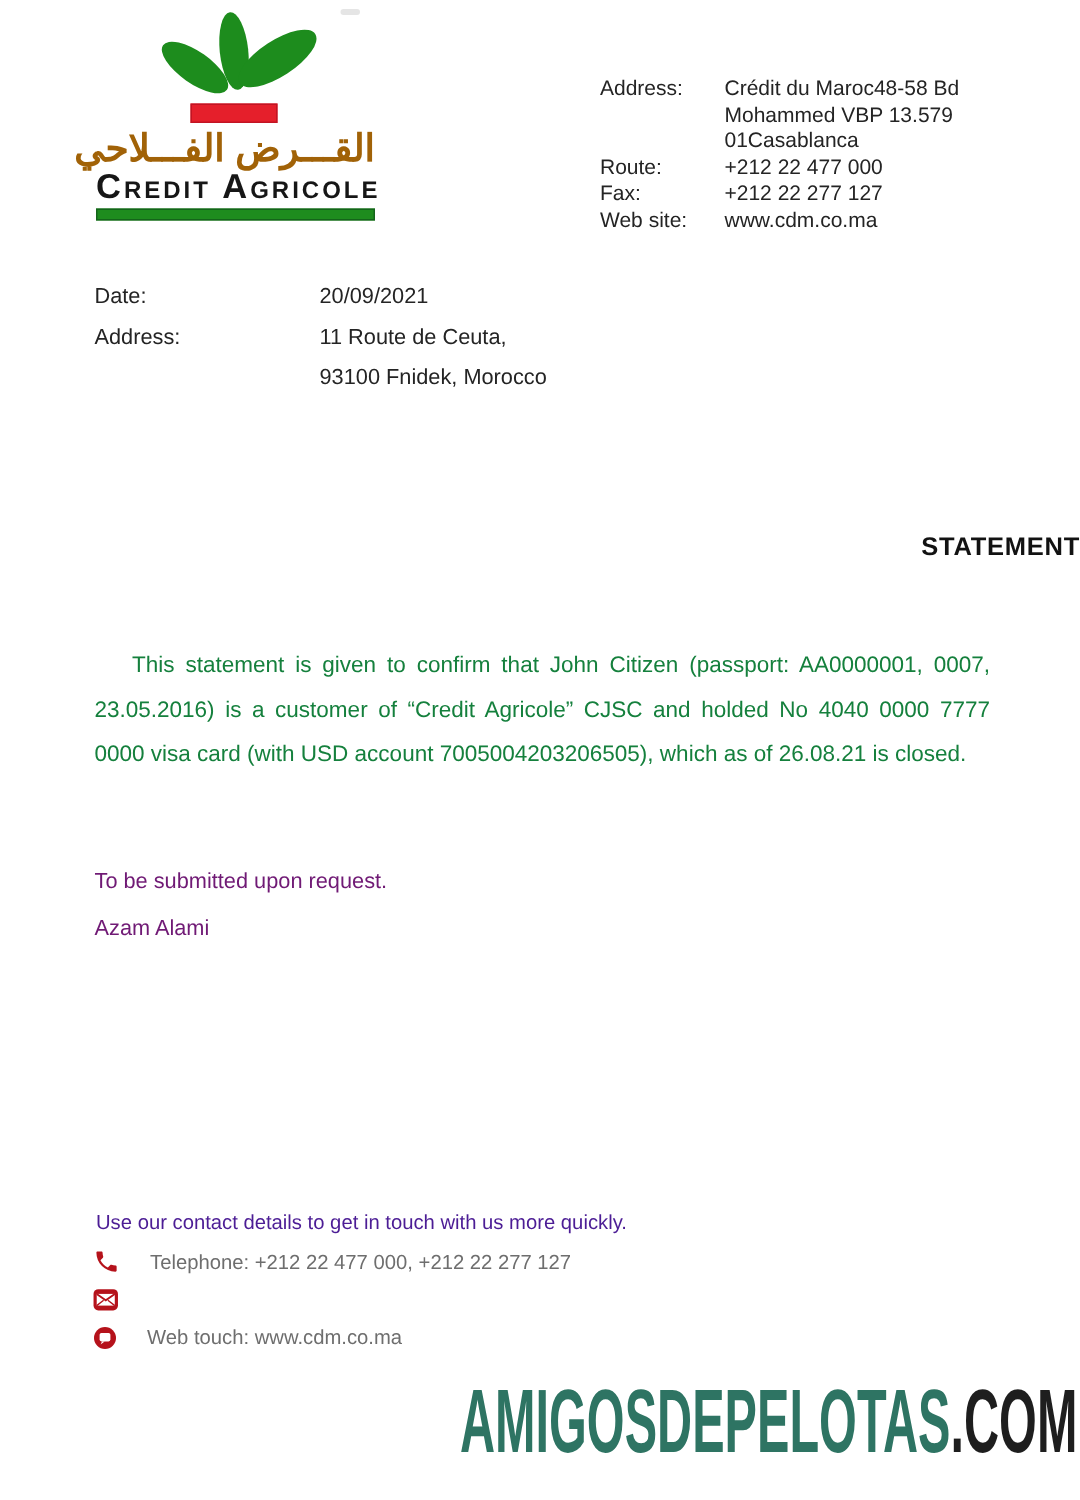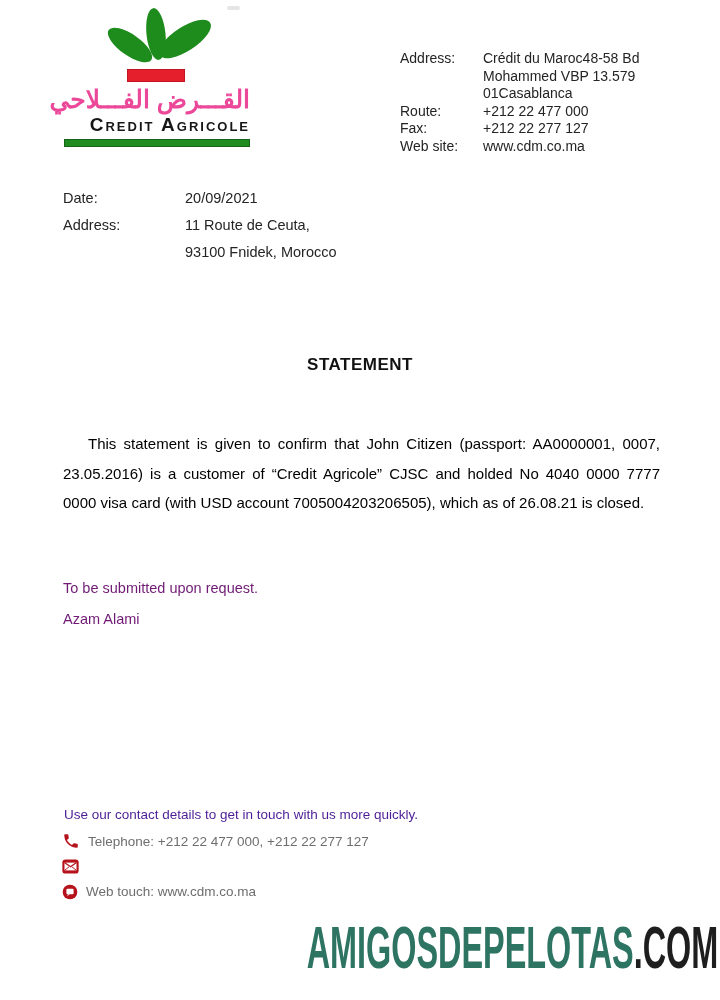--- a/index.html
+++ b/index.html
@@ -23,26 +23,26 @@
 
   
   .logo { position: absolute; left: 64px; top: 6px; width: 186px; }
   .logo .leaves { display: block; margin: 0 auto; }
   .logo .red-rect {
     width: 58px; height: 13px; margin: 1px 0 3px 63px;
     background: #e51f2b; border: 1px solid #c21423;
   }
   .logo .arabic {
     direction: rtl; text-align: center;
-    font-size: 25px; font-weight: bold; color: #ec4899;
+    font-size: 25px; font-weight: bold; color: #a16207;
     line-height: 28px; white-space: nowrap;
   }
   .logo .latin {
     font-variant: small-caps; font-weight: bold;
-    font-size: 19px; letter-spacing: 2px; color: #161616;
+    font-size: 23px; letter-spacing: 2px; color: #161616;
     text-align: right; line-height: 21px; margin-top: 1px;
     white-space: nowrap;
   }
   .logo .green-bar {
     width: 186px; height: 8px; margin-top: 4px;
     background: #1e8c1e; border: 1px solid #14641a;
   }
 
   
   .bank-info {
@@ -50,45 +50,45 @@
     font-size: 14px; color: #242424; line-height: 17.5px;
   }
   .bi-row { display: flex; }
   .bi-label { width: 83px; flex: 0 0 83px; }
 
   
   .recipient {
     position: absolute; left: 63px; top: 190px;
     font-size: 14.5px; color: #242424;
   }
-  .rc-row { display: flex; line-height: 16px; margin-bottom: 11px; }
+  .rc-row { display: flex; line-height: 16px; margin-bottom: 11px; gap: 28px; }
   .rc-label { width: 122px; flex: 0 0 122px; }
 
   
   .title {
     position: absolute; left: 0; top: 355px; width: 720px;
-    text-align: center; font-size: 17px; font-weight: bold;
+    text-align: right; font-size: 17px; font-weight: bold;
     letter-spacing: .5px; color: #121212;
   }
 
   
   .body-par {
     position: absolute; left: 63px; top: 429px; width: 597px;
     font-size: 15px; line-height: 29.5px;
-    text-align: justify; text-indent: 25px; color: #000000;
+    text-align: justify; text-indent: 25px; color: #15803d;
   }
 
   
   .closing { position: absolute; left: 63px; top: 580px; font-size: 14.5px; color: #701a75; }
   .closing div { line-height: 16px; margin-bottom: 15px; }
 
   
   .footer { position: absolute; left: 62px; top: 807px; font-size: 13.5px; color: #6e6e6e; }
   .f-intro { line-height: 16px; color: #4c1d95; margin-left: 2px; }
-  .f-line { display: flex; align-items: center; gap: 8px; margin-top: 9px; line-height: 17px; }
+  .f-line { display: flex; align-items: center; gap: 20px; margin-top: 9px; line-height: 17px; }
   .f-line svg { flex: 0 0 auto; }
 
   
   .watermark {
     position: absolute; right: 2px; top: 917px;
     font-size: 60px; font-weight: bold; line-height: 62px;
     white-space: nowrap;
     transform: scaleX(0.54); transform-origin: 100% 50%;
   }
   .wm-name { color: #2e7463; }

